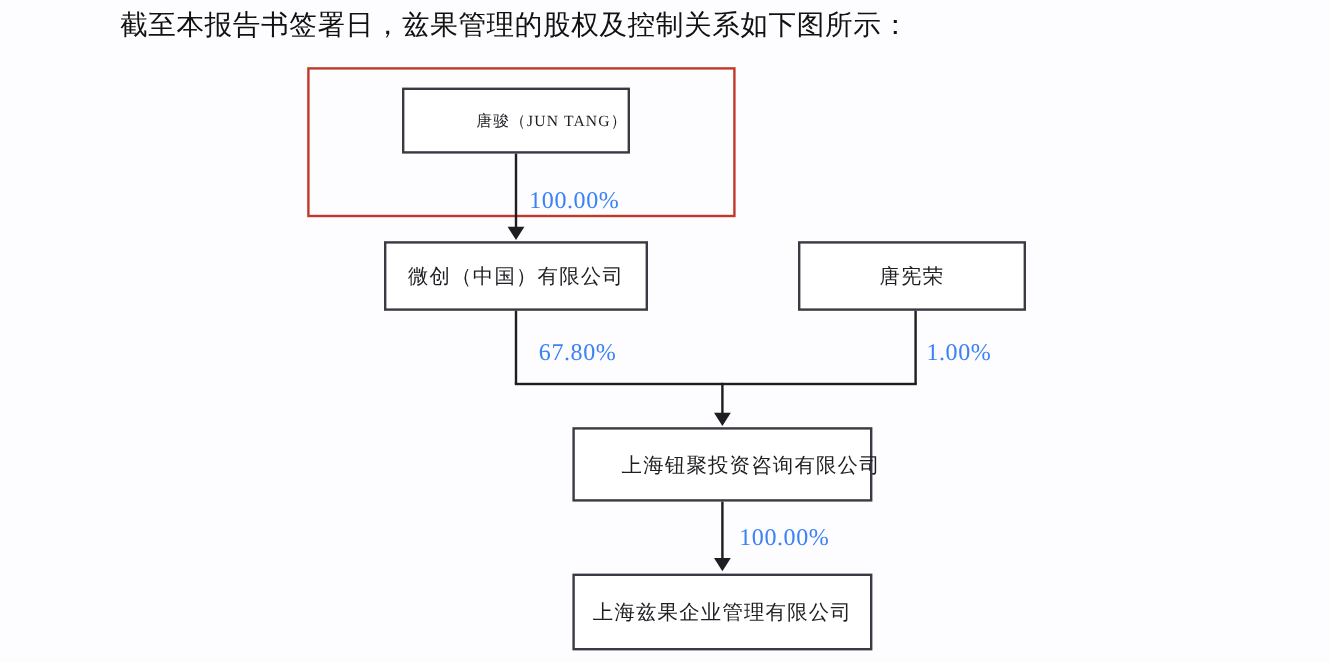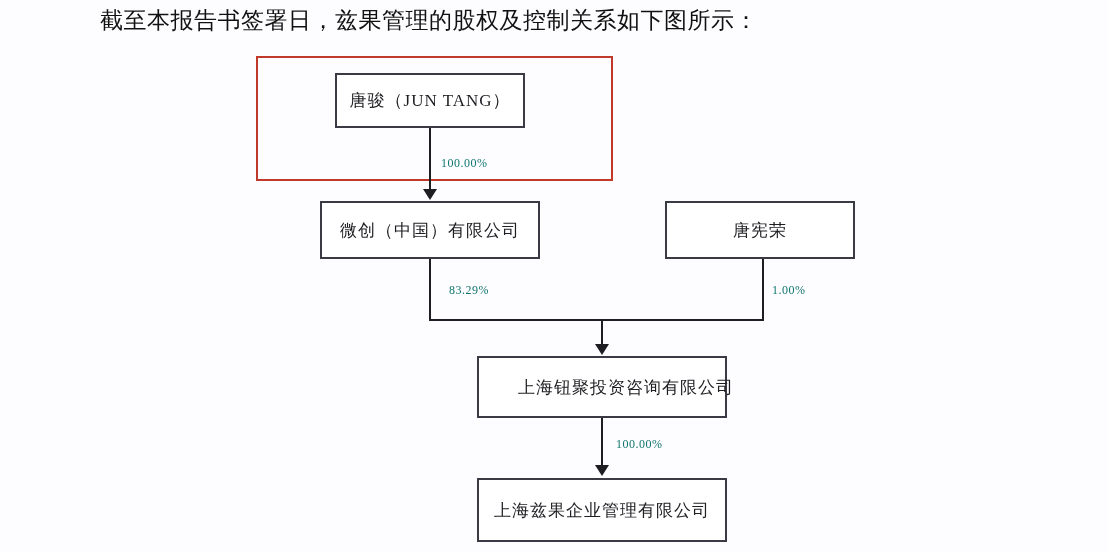--- a/index.html
+++ b/index.html
@@ -62,21 +62,22 @@
   .node-label {
     display: block;
     white-space: nowrap;
   }
 
   #node-jun-tang {
     left: 335px;
     top: 73px;
     width: 190px;
     height: 55px;
-    font-size: 17px;
+    font-size: 13px;
+    justify-content: flex-end;
   }
   #node-microport {
     left: 320px;
     top: 201px;
     width: 220px;
     height: 58px;
     font-size: 17px;
   }
   #node-tang-xianrong {
     left: 665px;
@@ -136,22 +137,22 @@
   #conn4-line  { left: 601px; top: 319px; height: 26px; }
   #conn4-arrow { left: 595px; top: 344px; }
 
   
   #conn5-line  { left: 601px; top: 418px; height: 48px; }
   #conn5-arrow { left: 595px; top: 465px; }
 
   
   .pct {
     position: absolute;
-    font-size: 12px;
-    color: #0f766e;
+    font-size: 20px;
+    color: #3b82f6;
     white-space: nowrap;
     letter-spacing: 0.5px;
   }
   #pct-100-top    { left: 441px; top: 156px; }
   #pct-99         { left: 449px; top: 283px; }
   #pct-1          { left: 772px; top: 283px; }
   #pct-100-bottom { left: 616px; top: 437px; }
 </style>
 </head>
 <body>
@@ -190,19 +191,19 @@
   <div class="line-h" id="bus-line"></div>
 
   <div class="line-v" id="conn4-line"></div>
   <div class="arrow-down" id="conn4-arrow"></div>
 
   <div class="line-v" id="conn5-line"></div>
   <div class="arrow-down" id="conn5-arrow"></div>
 
   <div class="pct" id="pct-100-top">100.00%</div>
 
-  <div class="pct" id="pct-99">83.29%</div>
+  <div class="pct" id="pct-99">67.80%</div>
 
   <div class="pct" id="pct-1">1.00%</div>
 
   <div class="pct" id="pct-100-bottom">100.00%</div>
 
 </div>
 
 </body></html>

